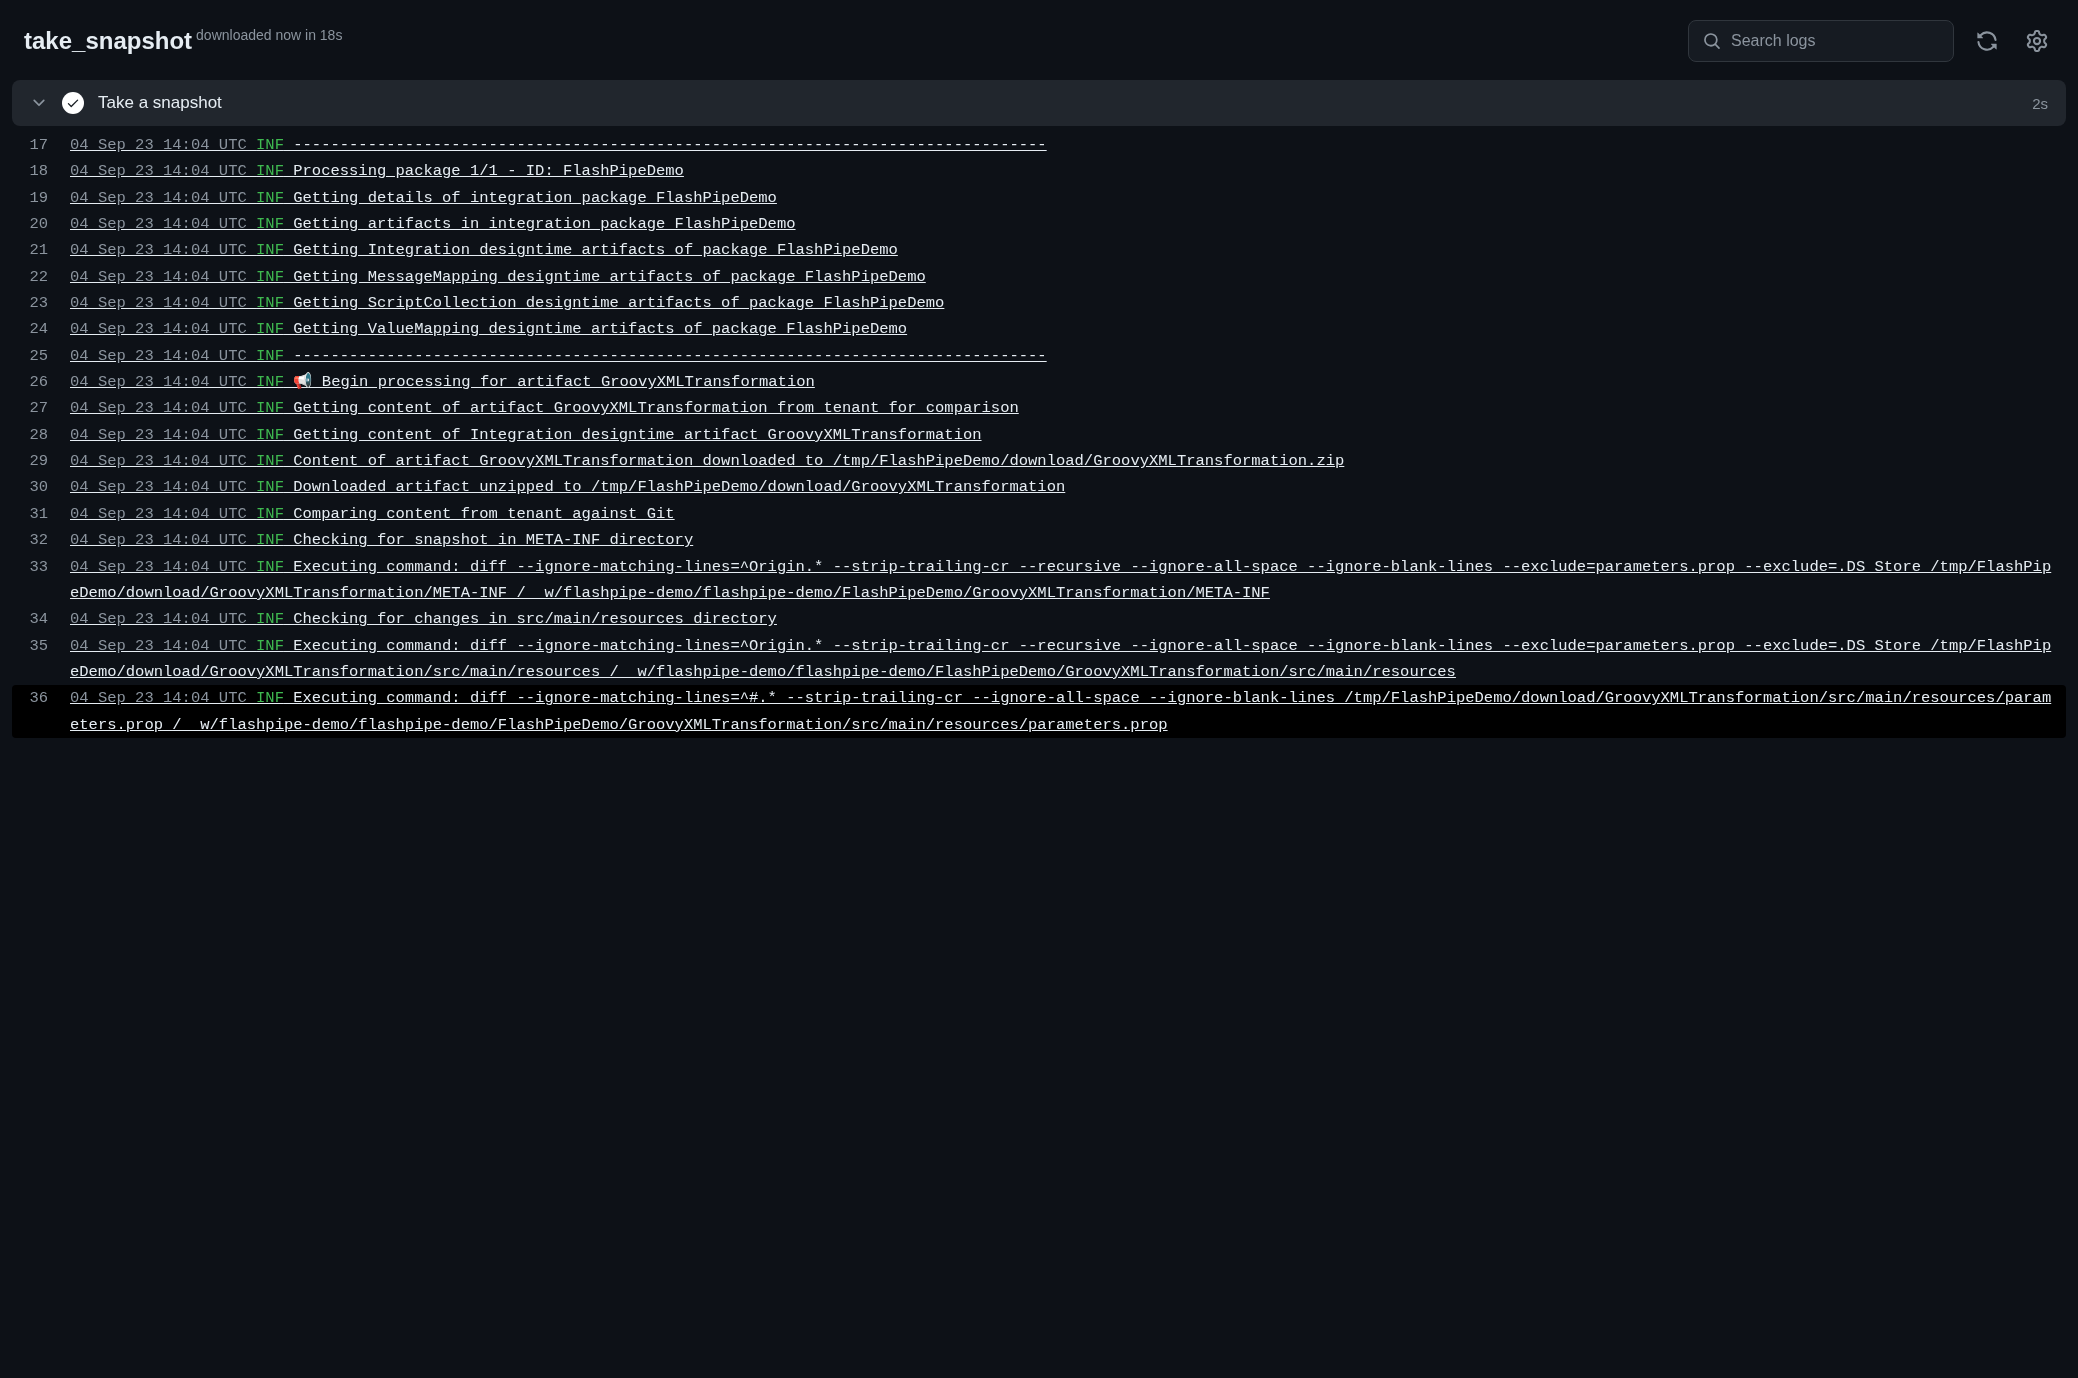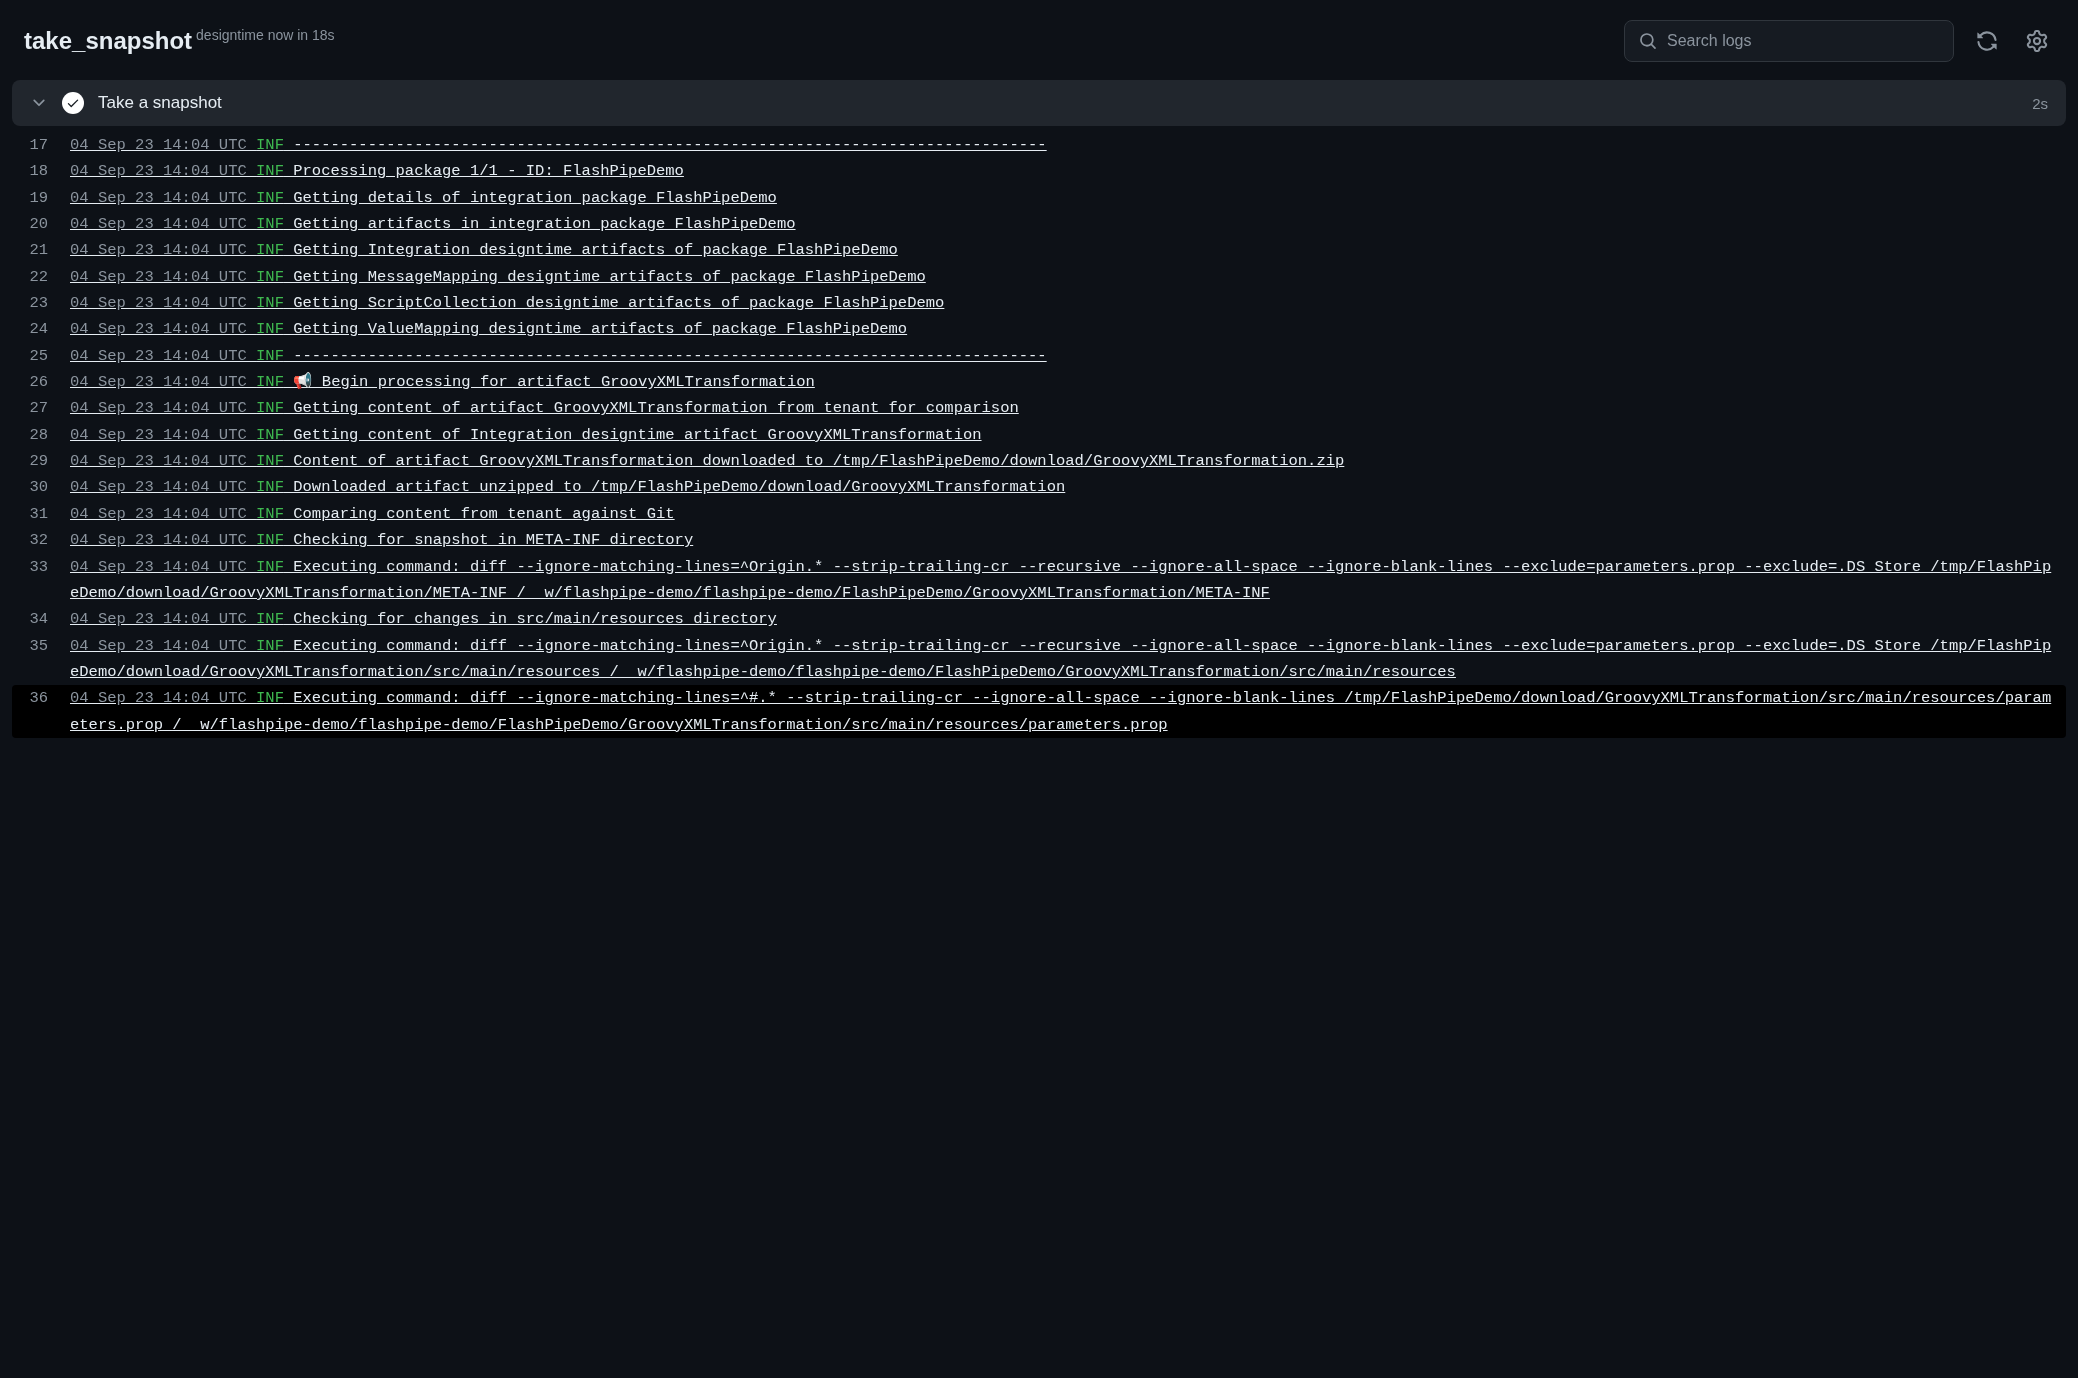--- a/index.html
+++ b/index.html
@@ -39,21 +39,21 @@
       align-items: center;
       gap: 16px;
     }
     .search-box {
       display: flex;
       align-items: center;
       background-color: #161b22;
       border: 1px solid #30363d;
       border-radius: 8px;
       padding: 8px 14px;
-      width: 330px;
+      width: 266px;
       height: 42px;
     }
     .search-box input {
       background: transparent;
       border: none;
       outline: none;
       color: #e6edf3;
       font-size: 16px;
       margin-left: 10px;
       width: 100%;
@@ -148,21 +148,21 @@
     svg {
       display: block;
     }
   </style>
 </head>
 <body>
 
 <div class="header">
   <div class="header-left">
     <div class="title">take_snapshot</div>
-    <div class="subtitle">designtime now in 18s</div>
+    <div class="subtitle">downloaded now in 18s</div>
   </div>
   <div class="header-right">
     <div class="search-box">
       <span>
         <svg width="18" height="18" viewBox="0 0 16 16" fill="#8b949e">
           <path d="M10.68 11.74a6 6 0 0 1-7.922-8.982 6 6 0 0 1 8.982 7.922l3.04 3.04a.749.749 0 0 1-.326 1.275.749.749 0 0 1-.734-.215ZM11.5 7a4.499 4.499 0 1 0-8.997 0A4.499 4.499 0 0 0 11.5 7Z"></path>
         </svg>
       </span>
       <input type="text" placeholder="Search logs" style="">
     </div>

